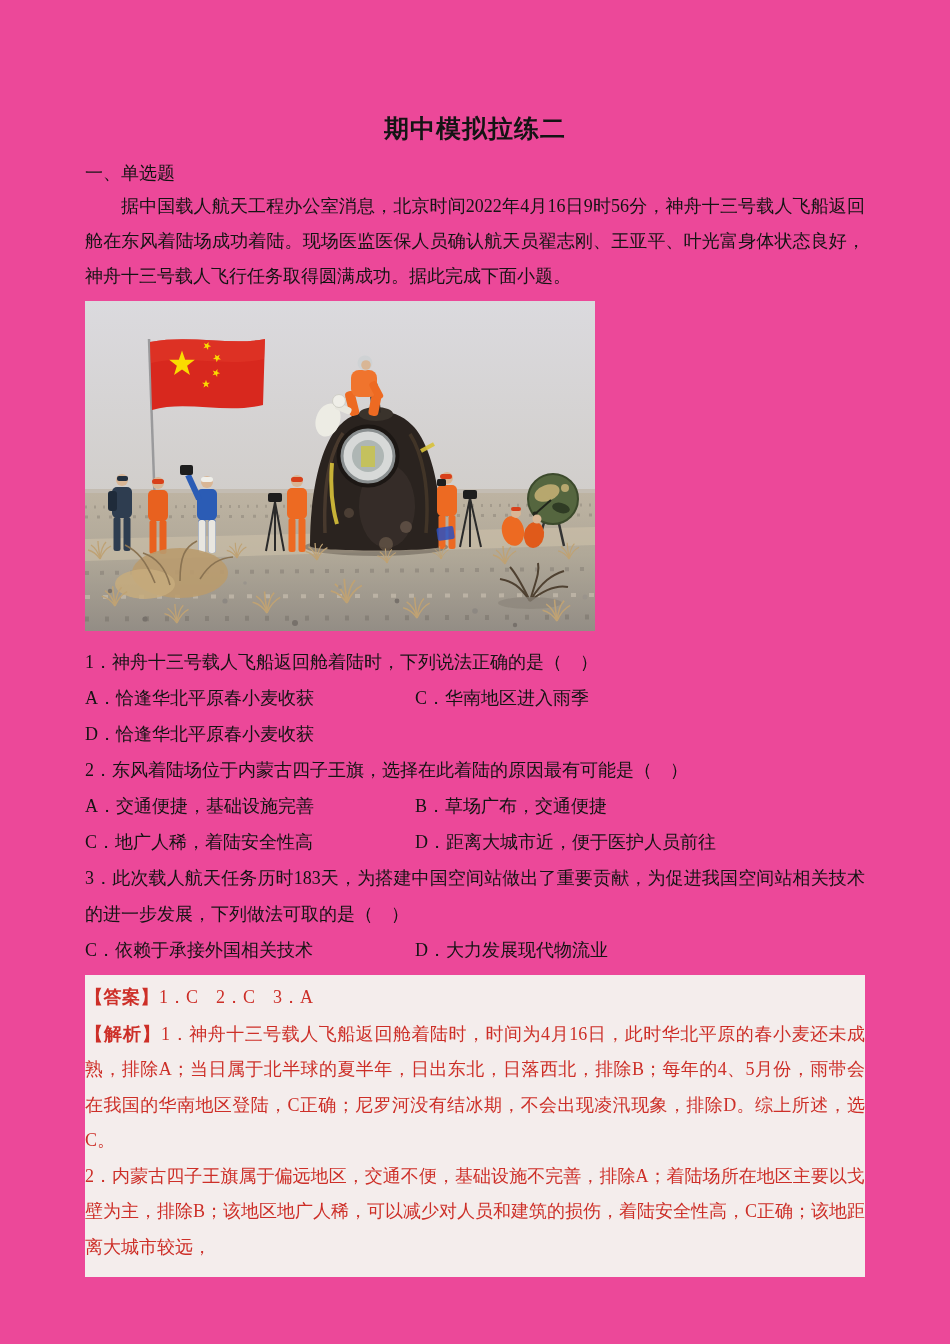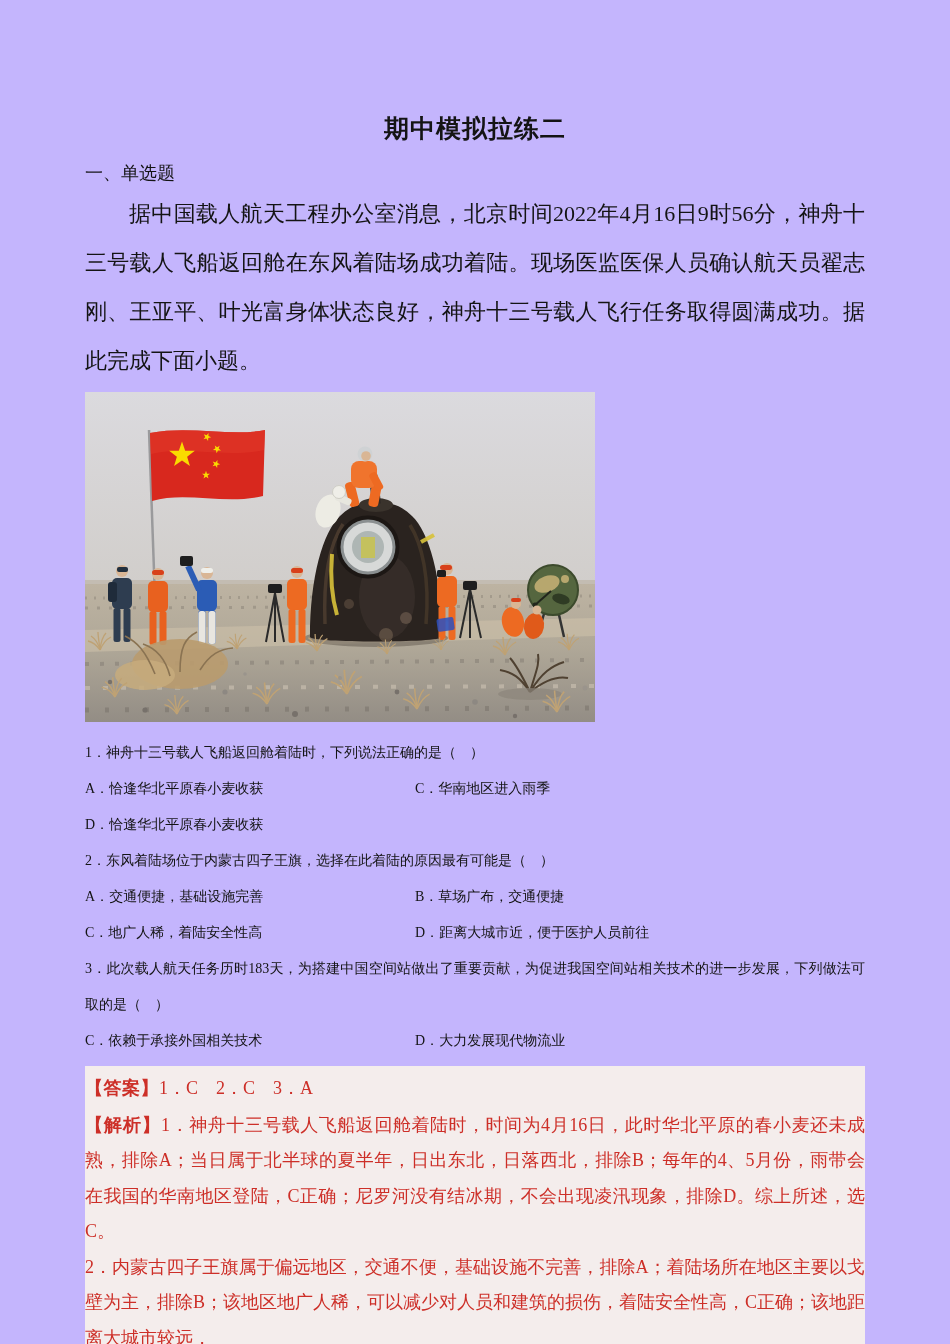--- a/index.html
+++ b/index.html
@@ -1,38 +1,38 @@
 <!DOCTYPE html>
 <html><head>
 <meta charset="utf-8">
 <style>
   html,body{margin:0;padding:0;background:#ffffff;}
   .page{
-    position:relative;width:950px;height:1344px;background:#c4b5fd;overflow:hidden;
+    position:relative;width:950px;height:1344px;background:#ec4899;overflow:hidden;
     font-family:"Liberation Serif","DejaVu Serif",serif;color:#141414;
   }
   .title{
     font-family:"DejaVu Sans","Liberation Sans",sans-serif;font-weight:bold;
     font-size:25px;line-height:30px;text-align:center;margin:0;padding-top:114px;letter-spacing:1px;
   }
   .doc{margin:0 85px;}
   .sec-heading{
     font-family:"DejaVu Sans","Liberation Sans",sans-serif;font-weight:normal;
     font-size:18px;line-height:28px;margin:15px 0 0;
   }
   .intro{
-    font-size:22px;line-height:49px;text-align:justify;text-indent:2em;margin:2px 0 0;
+    font-size:18px;line-height:35px;text-align:justify;text-indent:2em;margin:2px 0 0;
   }
   .photo-wrap{margin-top:7px;width:510px;height:330px;line-height:0;}
-  .questions{margin-top:13px;font-size:14px;}
+  .questions{margin-top:13px;font-size:18px;}
   .stem{margin:0;line-height:36px;text-align:justify;}
   .opts{display:grid;grid-template-columns:330px 1fr;}
   .opt{line-height:36px;white-space:nowrap;}
   .answers{
-    margin-top:7px;background:#f4edec;color:#cd2f28;font-size:18px;padding:4px 0 23px;
+    margin-top:7px;background:#f4edec;color:#cd2f28;font-size:18px;padding:4px 0 12px;
   }
   .answers p{margin:0;line-height:35.5px;text-align:justify;}
   .alabel{font-family:"DejaVu Sans","Liberation Sans",sans-serif;font-weight:bold;letter-spacing:.5px;}
 </style>
 </head>
 <body>
 
 <div class="page">
   <h1 class="title">期中模拟拉练二</h1>
   <div class="doc">

